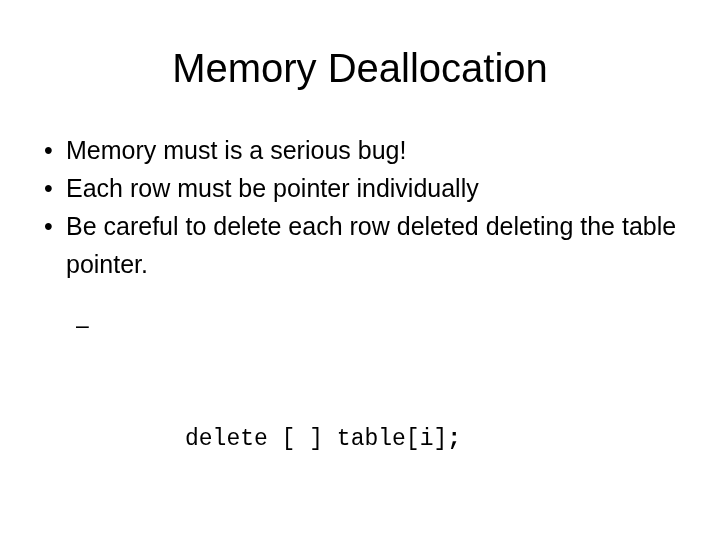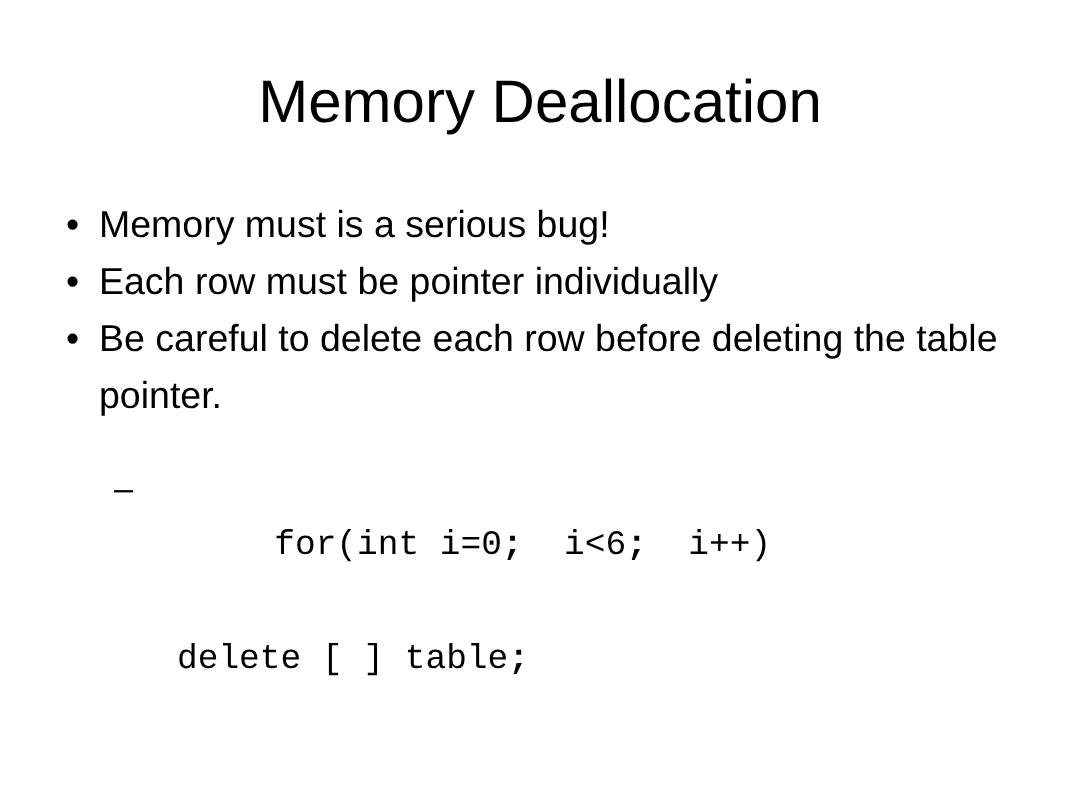--- a/index.html
+++ b/index.html
@@ -129,29 +129,29 @@
       <span class="bullet-text">Memory must is a serious bug!</span>
     </div>
 
     <div class="bullet-item">
       <span class="bullet-mark">•</span>
       <span class="bullet-text">Each row must be pointer individually</span>
     </div>
 
     <div class="bullet-item">
       <span class="bullet-mark">•</span>
-      <span class="bullet-text">Be careful to delete each row before deleting the table pointer.</span>
+      <span class="bullet-text">Be careful to delete each row deleted deleting the table pointer.</span>
     </div>
 
   </div>
 
   <div class="code-block">
 
     <div class="code-line code-line-1">
-      <span class="dash-mark">–</span><span>for(int i=0<span class="semi">;</span>  i&lt;6<span class="semi">;</span>  i++)</span>
+      <span class="dash-mark">–</span>
     </div>
 
+    <div class="code-line code-line-2"><span>delete [ ] table[i]<span class="semi">;</span></span></div>
 
-    <div class="code-line code-line-3"><span>delete [ ] table<span class="semi">;</span></span></div>
 
   </div>
 
 </div>
 
 </body></html>

